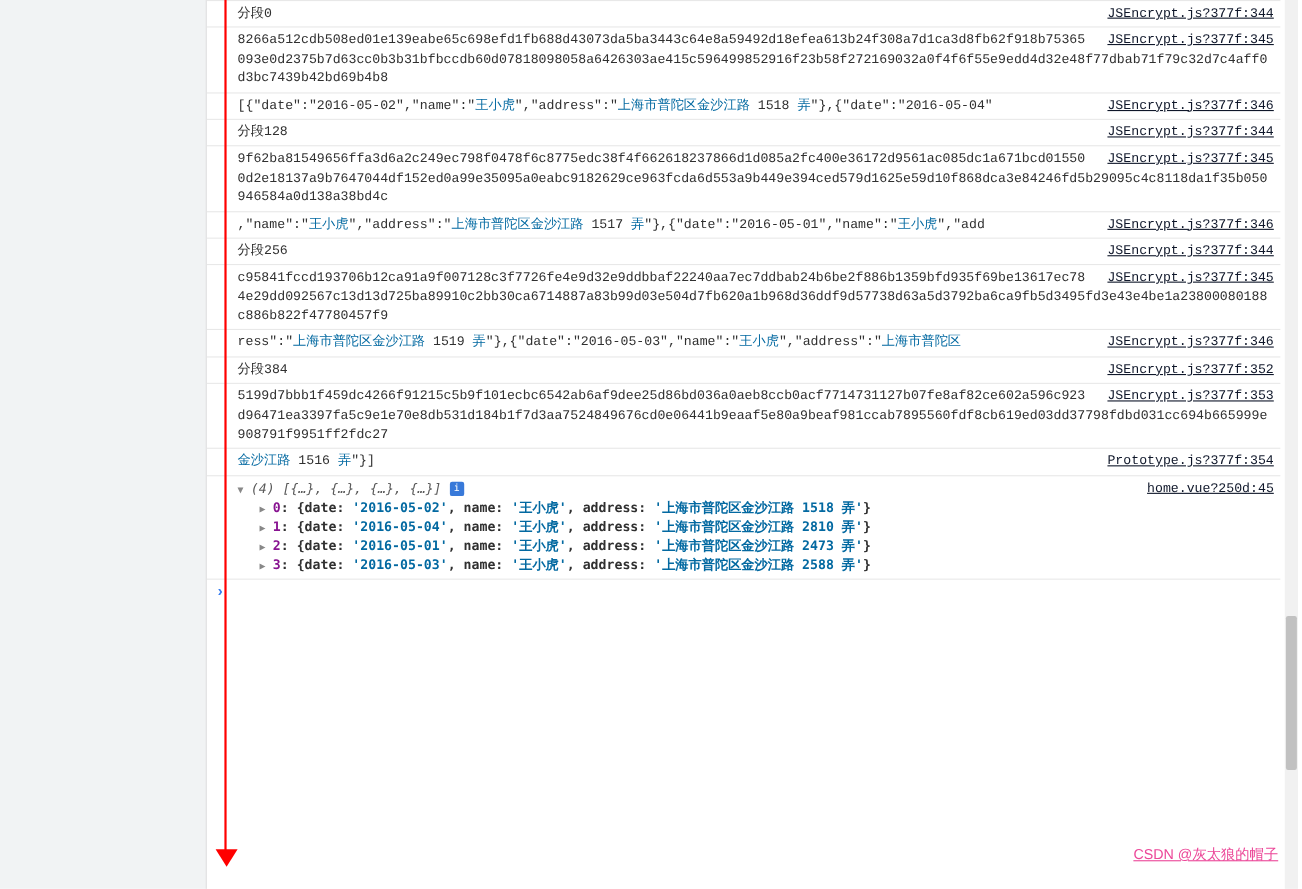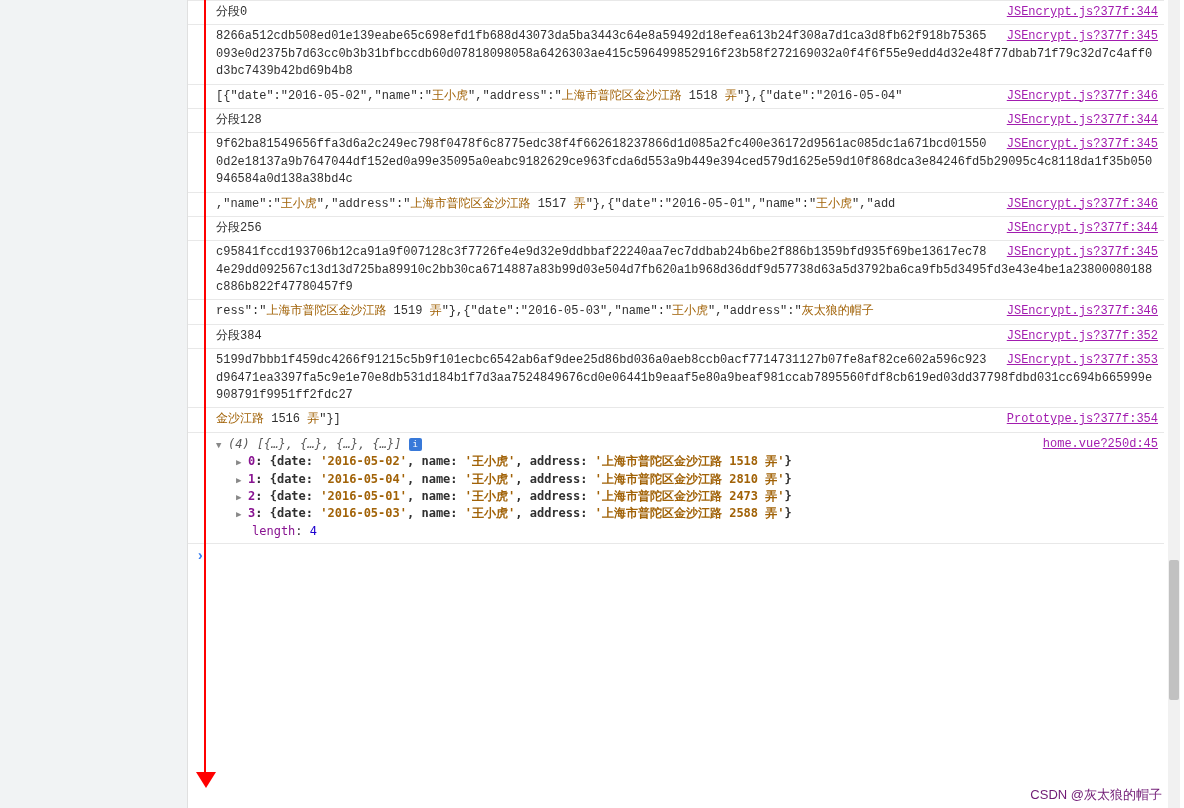--- a/index.html
+++ b/index.html
@@ -52,26 +52,26 @@
 .entry {
   border-bottom: 1px solid #e8e8e8;
   padding: 3px 6px 3px 28px;
   position: relative;
   word-break: break-all;
   line-height: 1.45;
 }
 .entry.first { border-top: 1px solid #e8e8e8; }
 .src {
   float: right;
-  color: #a21caf;
+  color: #0f172a;
   text-decoration: underline;
   white-space: nowrap;
   margin-left: 14px;
 }
-.str { color: #a16207; }
+.str { color: #0369a1; }
 .num { color: #1c00cf; }
 .key { color: #881391; }
 .punc { color: #303030; }
 .obj-line { font-family: Consolas, monospace; }
 .caret { color: #888; display: inline-block; width: 12px; }
 .caret.down::before { content: "▼"; font-size: 9px; }
 .caret.right::before { content: "▶"; font-size: 9px; }
 .summary { font-style: italic; color: #5a5a5a; }
 .info-icon {
   display: inline-block;
@@ -106,55 +106,55 @@
   right: 1px;
   top: 560px;
   width: 10px;
   height: 140px;
   background: #c1c1c1;
   border-radius: 2px;
 }
 .watermark {
   position: absolute;
   right: 22px;
-  bottom: 4px;
-  color: #701a75;
+  bottom: 22px;
+  color: #ec4899;
   font-size: 13px;
   font-family: sans-serif;
+  text-decoration: underline;
 }
 </style>
 </head>
 <body>
 
 <div class="outer">
   <div class="gutter-left"></div>
   <div class="arrow-down"></div>
   <div class="arrow-head"></div>
 
   <div class="console" id="console">
       <div class="entry first"><a class="src">JSEncrypt.js?377f:344</a><span>分段0</span></div>
       <div class="entry"><a class="src">JSEncrypt.js?377f:345</a><span>8266a512cdb508ed01e139eabe65c698efd1fb688d43073da5ba3443c64e8a59492d18efea613b24f308a7d1ca3d8fb62f918b75365093e0d2375b7d63cc0b3b31bfbccdb60d07818098058a6426303ae415c596499852916f23b58f272169032a0f4f6f55e9edd4d32e48f77dbab71f79c32d7c4aff0d3bc7439b42bd69b4b8</span></div>
       <div class="entry"><a class="src">JSEncrypt.js?377f:346</a><span>[{"date":"2016-05-02","name":"<span class="str">王小虎</span>","address":"<span class="str">上海市普陀区金沙江路</span> 1518 <span class="str">弄</span>"},{"date":"2016-05-04"</span></div>
       <div class="entry"><a class="src">JSEncrypt.js?377f:344</a><span>分段128</span></div>
       <div class="entry"><a class="src">JSEncrypt.js?377f:345</a><span>9f62ba81549656ffa3d6a2c249ec798f0478f6c8775edc38f4f662618237866d1d085a2fc400e36172d9561ac085dc1a671bcd015500d2e18137a9b7647044df152ed0a99e35095a0eabc9182629ce963fcda6d553a9b449e394ced579d1625e59d10f868dca3e84246fd5b29095c4c8118da1f35b050946584a0d138a38bd4c</span></div>
       <div class="entry"><a class="src">JSEncrypt.js?377f:346</a><span>,"name":"<span class="str">王小虎</span>","address":"<span class="str">上海市普陀区金沙江路</span> 1517 <span class="str">弄</span>"},{"date":"2016-05-01","name":"<span class="str">王小虎</span>","add</span></div>
       <div class="entry"><a class="src">JSEncrypt.js?377f:344</a><span>分段256</span></div>
       <div class="entry"><a class="src">JSEncrypt.js?377f:345</a><span>c95841fccd193706b12ca91a9f007128c3f7726fe4e9d32e9ddbbaf22240aa7ec7ddbab24b6be2f886b1359bfd935f69be13617ec784e29dd092567c13d13d725ba89910c2bb30ca6714887a83b99d03e504d7fb620a1b968d36ddf9d57738d63a5d3792ba6ca9fb5d3495fd3e43e4be1a23800080188c886b822f47780457f9</span></div>
-      <div class="entry"><a class="src">JSEncrypt.js?377f:346</a><span>ress":"<span class="str">上海市普陀区金沙江路</span> 1519 <span class="str">弄</span>"},{"date":"2016-05-03","name":"<span class="str">王小虎</span>","address":"<span class="str">灰太狼的帽子</span></span></div>
+      <div class="entry"><a class="src">JSEncrypt.js?377f:346</a><span>ress":"<span class="str">上海市普陀区金沙江路</span> 1519 <span class="str">弄</span>"},{"date":"2016-05-03","name":"<span class="str">王小虎</span>","address":"<span class="str">上海市普陀区</span></span></div>
       <div class="entry"><a class="src">JSEncrypt.js?377f:352</a><span>分段384</span></div>
       <div class="entry"><a class="src">JSEncrypt.js?377f:353</a><span>5199d7bbb1f459dc4266f91215c5b9f101ecbc6542ab6af9dee25d86bd036a0aeb8ccb0acf7714731127b07fe8af82ce602a596c923d96471ea3397fa5c9e1e70e8db531d184b1f7d3aa7524849676cd0e06441b9eaaf5e80a9beaf981ccab7895560fdf8cb619ed03dd37798fdbd031cc694b665999e908791f9951ff2fdc27</span></div>
       <div class="entry"><a class="src">Prototype.js?377f:354</a><span><span class="str">金沙江路</span> 1516 <span class="str">弄</span>"}]</span></div>
       <div class="entry">
         <a class="src">home.vue?250d:45</a>
         <div class="obj-line"><span class="caret down"></span><span class="summary">(4) [{…}, {…}, {…}, {…}]</span> <span class="info-icon">i</span></div>
         <div class="obj-line indent"><span class="caret right"></span><span class="key">0</span><span class="punc">: </span><span class="punc">{</span>date: <span class="str">'2016-05-02'</span>, name: <span class="str">'王小虎'</span>, address: <span class="str">'上海市普陀区金沙江路 1518 弄'</span><span class="punc">}</span></div>
         <div class="obj-line indent"><span class="caret right"></span><span class="key">1</span><span class="punc">: </span><span class="punc">{</span>date: <span class="str">'2016-05-04'</span>, name: <span class="str">'王小虎'</span>, address: <span class="str">'上海市普陀区金沙江路 2810 弄'</span><span class="punc">}</span></div>
         <div class="obj-line indent"><span class="caret right"></span><span class="key">2</span><span class="punc">: </span><span class="punc">{</span>date: <span class="str">'2016-05-01'</span>, name: <span class="str">'王小虎'</span>, address: <span class="str">'上海市普陀区金沙江路 2473 弄'</span><span class="punc">}</span></div>
         <div class="obj-line indent"><span class="caret right"></span><span class="key">3</span><span class="punc">: </span><span class="punc">{</span>date: <span class="str">'2016-05-03'</span>, name: <span class="str">'王小虎'</span>, address: <span class="str">'上海市普陀区金沙江路 2588 弄'</span><span class="punc">}</span></div>
-        <div class="obj-line indent2"><span class="key">length</span><span class="punc">: </span><span class="num">4</span></div>
       </div>
       <div class="prompt-row"></div>
     </div>
 </div>
 
 <div class="scrollbar">
   <div class="thumb"></div>
 </div>
 
 <div class="watermark">CSDN @灰太狼的帽子</div>

